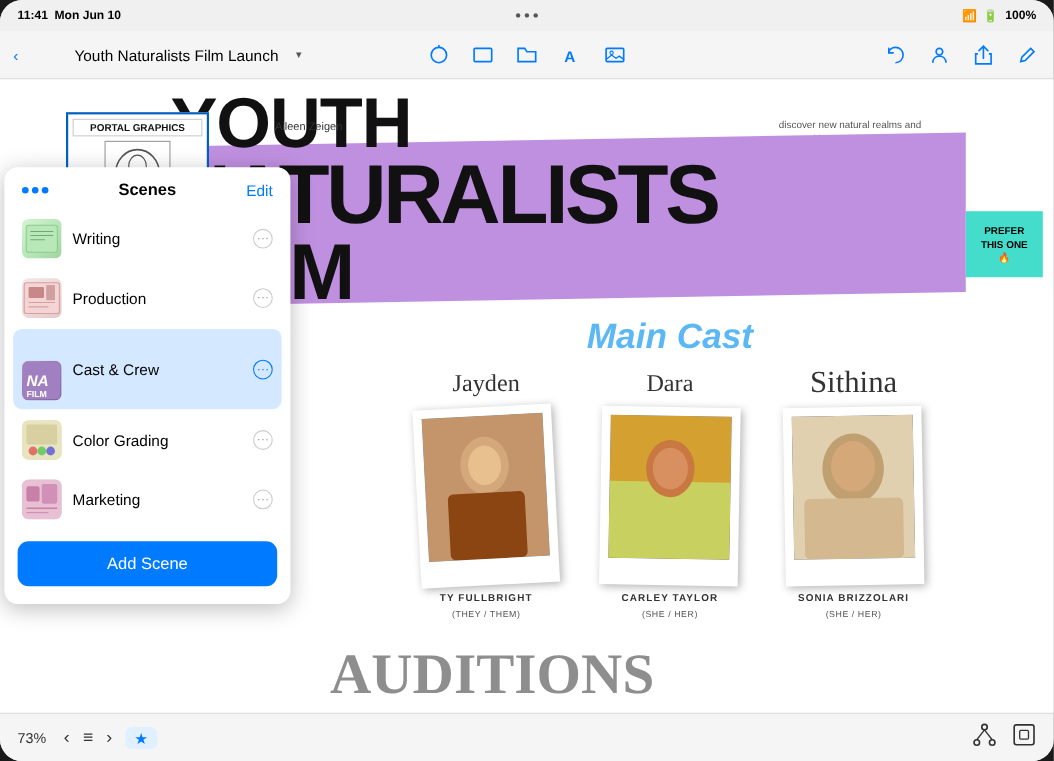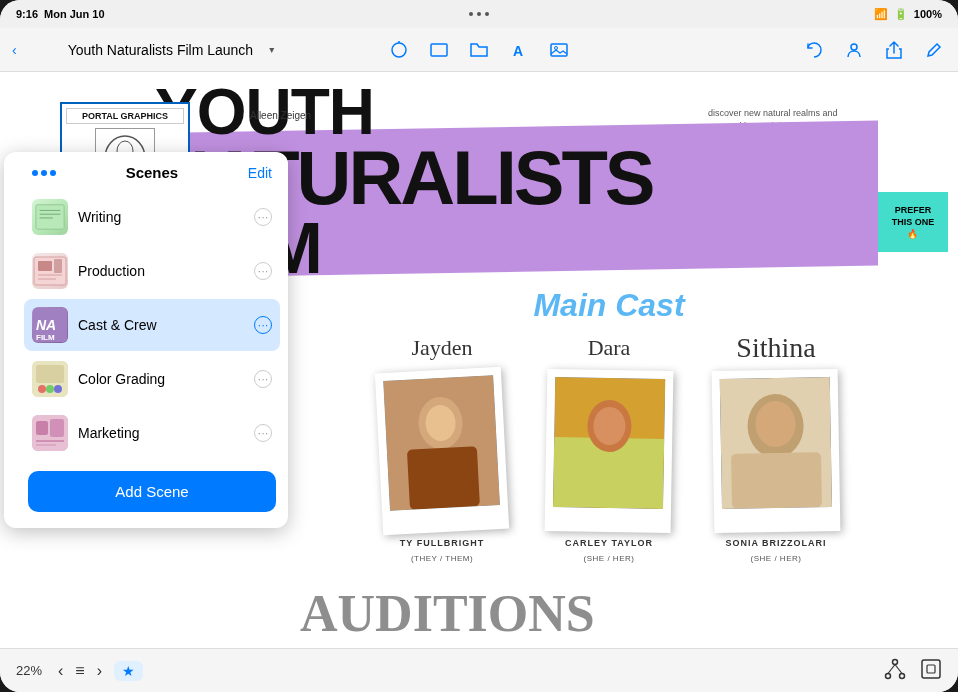--- a/index.html
+++ b/index.html
@@ -247,28 +247,27 @@
       align-items: center;
       justify-content: center;
       gap: 2px;
     }
 
     
     .sidebar-panel {
       position: absolute;
       top: 80px;
       left: 4px;
-      width: 284px;
+      width: 260px;
       background: white;
       border-radius: 12px;
       box-shadow: 0 4px 20px rgba(0,0,0,0.25);
       z-index: 50;
       overflow: hidden;
       padding-bottom: 16px;
-      padding-left: 12px;
     }
 
     .sidebar-header {
       display: flex;
       align-items: center;
       justify-content: space-between;
       padding: 12px 16px 8px;
     }
 
     .sidebar-dots {
@@ -317,21 +316,21 @@
       width: 36px;
       height: 36px;
       border-radius: 6px;
       background: #e8e8e8;
       overflow: hidden;
       flex-shrink: 0;
     }
 
     .thumb-writing { background: linear-gradient(135deg, #e8f4e8, #c8e8c8); }
     .thumb-production { background: linear-gradient(135deg, #f4e8e8, #e8c8c8); }
-    .thumb-cast { background: linear-gradient(135deg, #c4a0d8, #9870b8); }
+    .thumb-cast { background: linear-gradient(135deg, #c4a0d8, #9870b8); margin-top: 21px; }
     .thumb-color { background: linear-gradient(135deg, #e8e4c8, #d8d4a8); }
     .thumb-marketing { background: linear-gradient(135deg, #e8c8d8, #d8a8c8); }
 
     .sidebar-item-label {
       flex: 1;
       font-size: 14px;
       color: #000;
     }
 
     .sidebar-item-more {
@@ -497,21 +496,21 @@
     }
 
   </style>
 </head>
 <body>
 
 <div class="ipad-frame">
 
   <div class="status-bar">
     <div class="status-bar-left">
-      <span>9:16</span>
+      <span>11:41</span>
       <span>Mon Jun 10</span>
     </div>
     <div class="status-bar-center">
       <div class="status-bar-dot"></div>
       <div class="status-bar-dot"></div>
       <div class="status-bar-dot"></div>
     </div>
     <div class="status-bar-right">
       <span>📶</span>
       <span>🔋</span>
@@ -782,21 +781,21 @@
 
       
       <button class="add-scene-btn">Add Scene</button>
     </div>
 
     <div class="resize-handle"></div>
 
   </div>
 
   <div class="bottom-toolbar">
-    <span class="zoom-level">22%</span>
+    <span class="zoom-level">73%</span>
     <div class="bottom-nav-icons">
       <span class="bottom-icon">‹</span>
       <span class="bottom-icon">≡</span>
       <span class="bottom-icon">›</span>
       <div style="background:#e0f0ff; border-radius:6px; padding:2px 8px; display:flex; align-items:center;">
         <span class="bottom-icon" style="color:#007aff; font-size:14px;">★</span>
       </div>
     </div>
     <div class="bottom-right-icons">
       <div class="bottom-icon">

